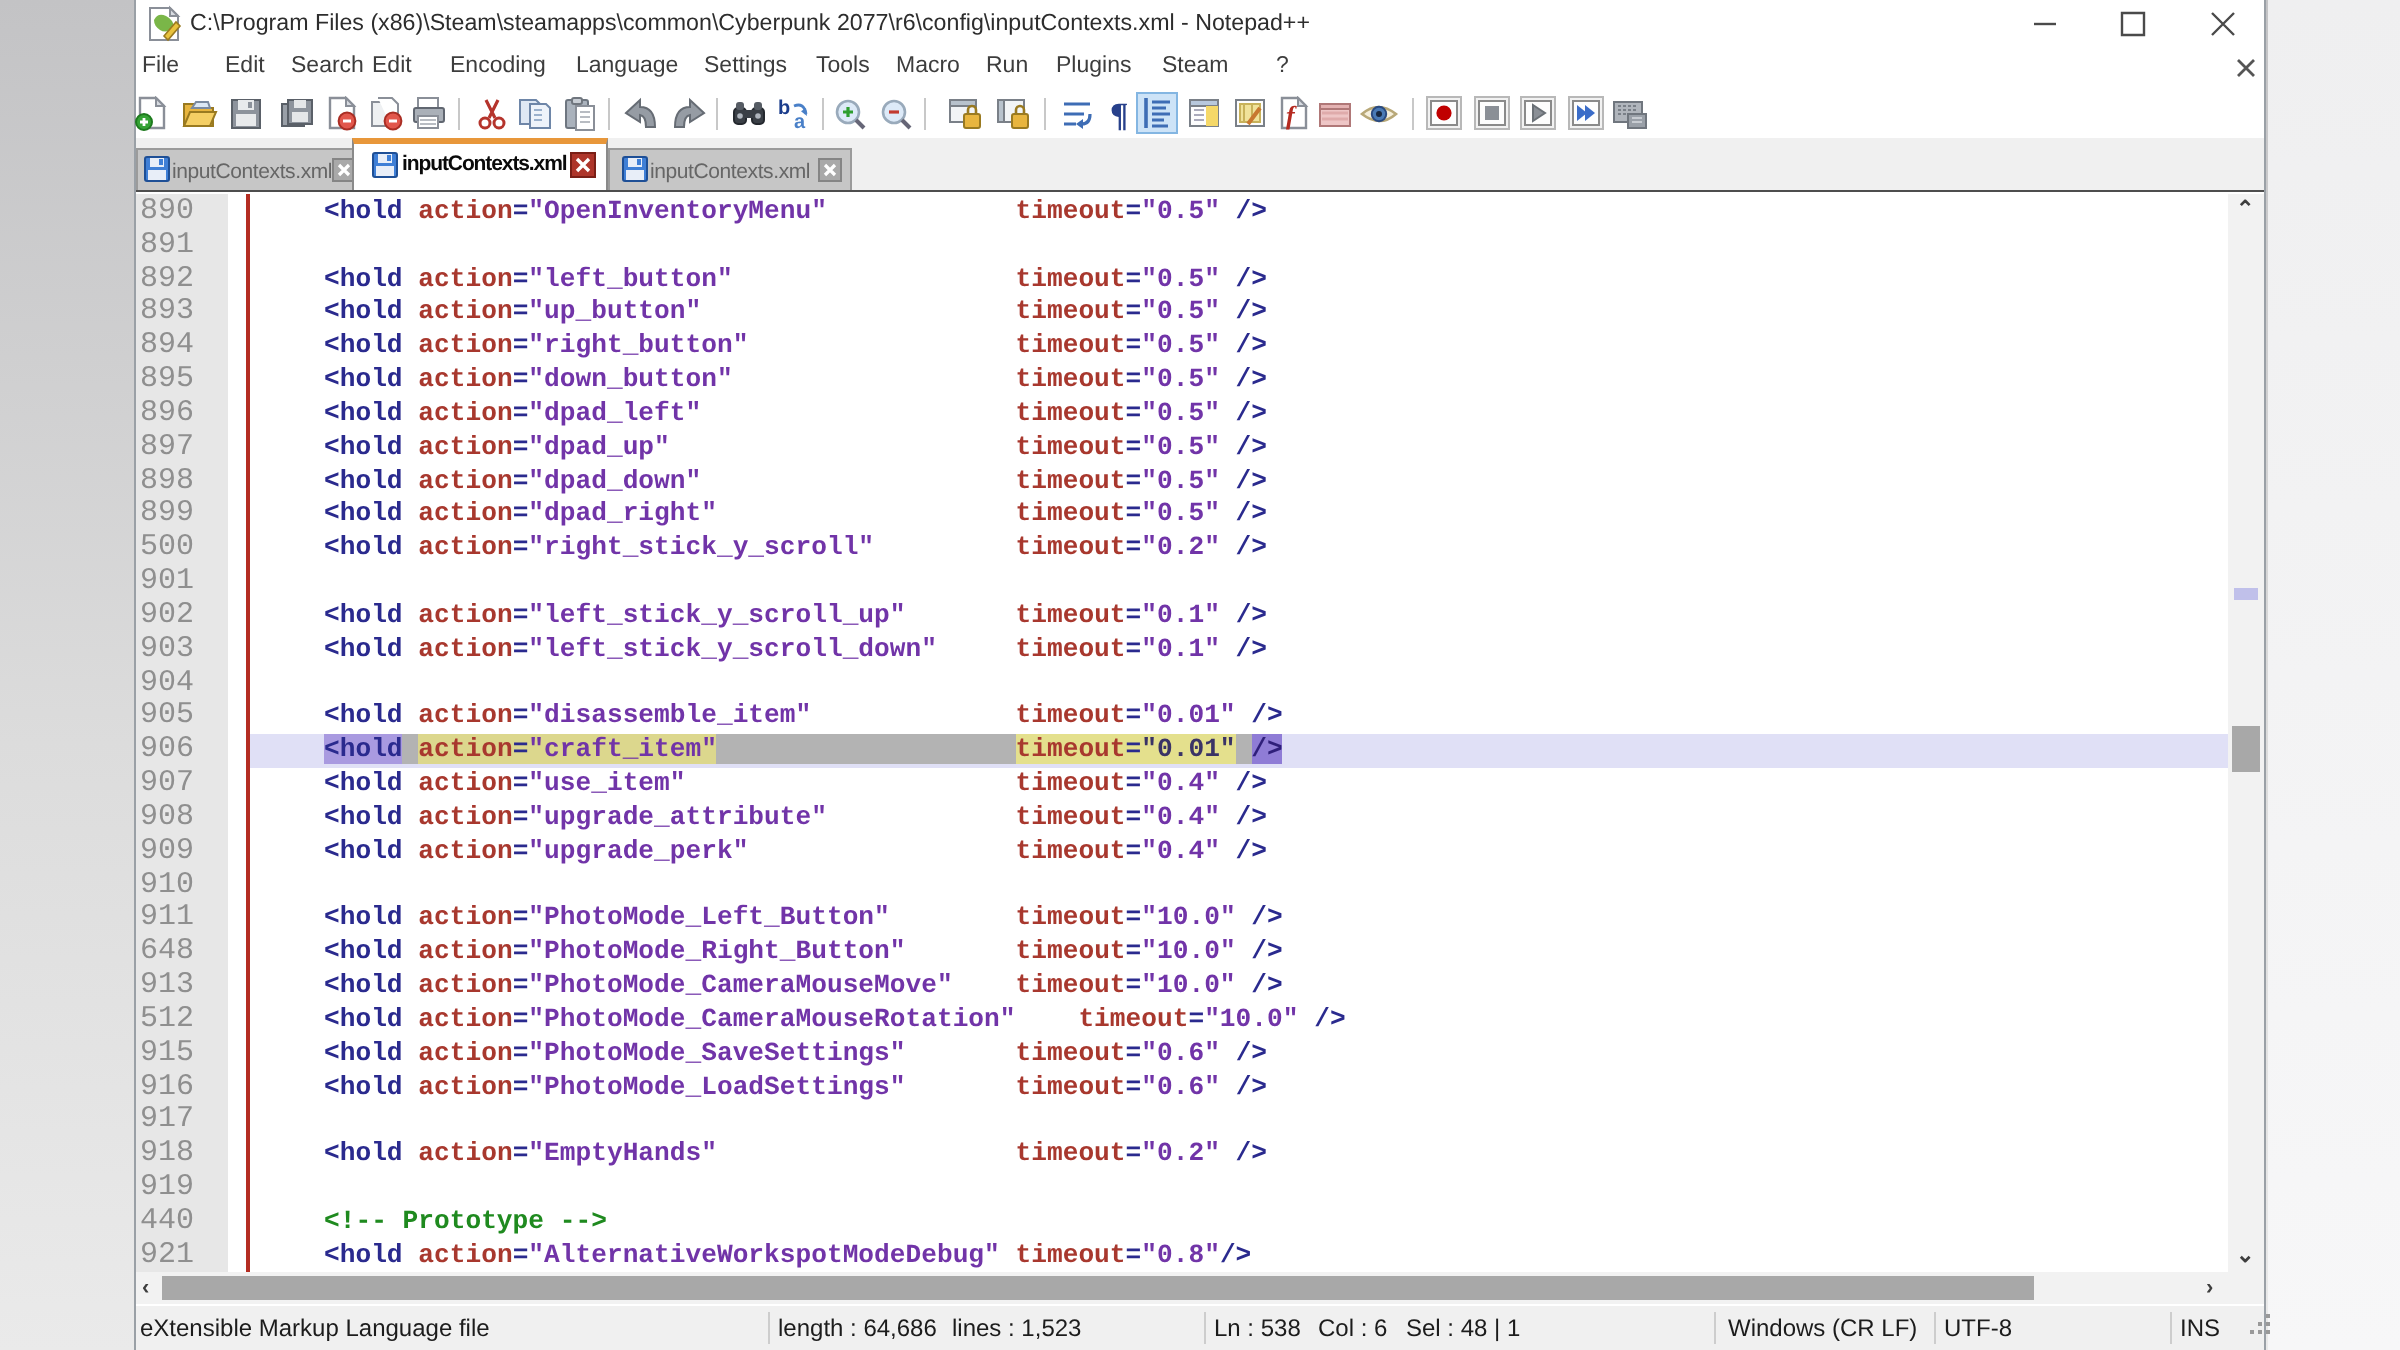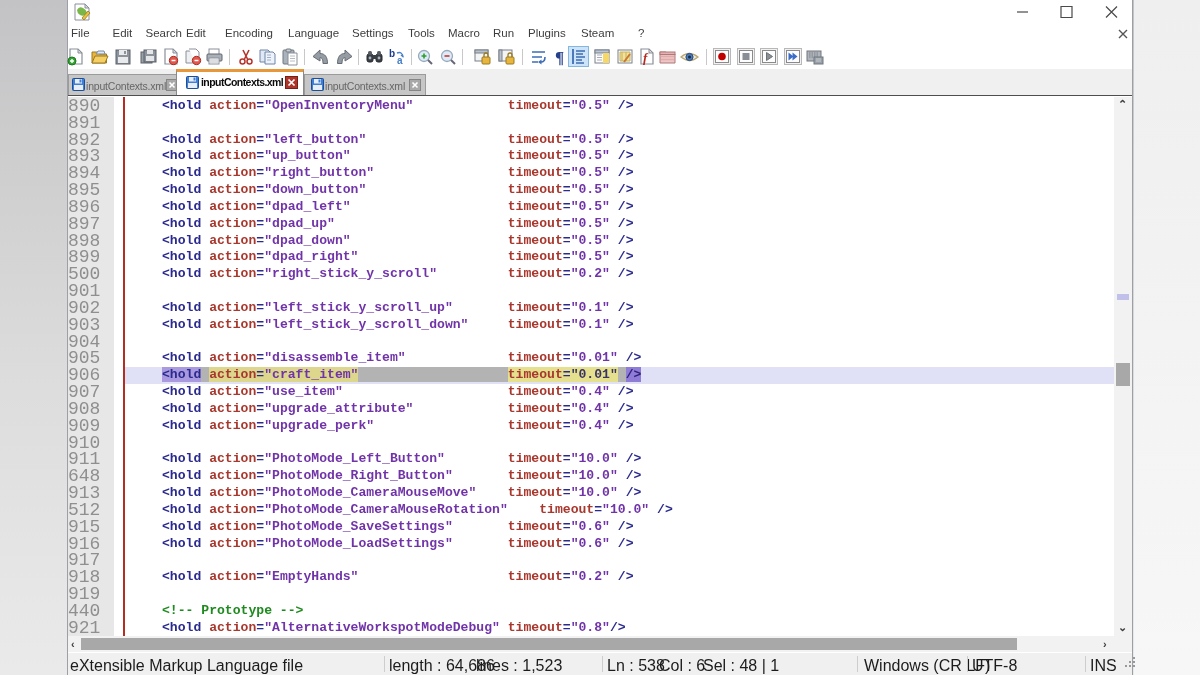--- a/index.html
+++ b/index.html
@@ -15,44 +15,45 @@
 #tools { position:absolute; left:0; top:45px; width:100%; height:24px; background:#fff; }
 .ticon { position:absolute; }
 .tsep { position:absolute; top:4px; width:1px; height:16px; background:#c8c8c8; }
 #tabs { position:absolute; left:0; top:69px; width:100%; height:26px; background:#f0f0f0; }
 .tab { position:absolute; font-size:11.5px; }
 .tab .lbl { position:absolute; top:5px; }
 #editor { position:absolute; left:0; top:95px; width:100%; height:557px;
   border-top:1px solid #4e4e4e; border-bottom:1px solid #4e4e4e; background:#fff; }
 #gutter { position:absolute; left:0; top:1px; width:46px; height:539px; background:#e7e7e7; }
 #gnums { position:absolute; left:0; top:2px; width:29px; text-align:right; color:#8f8f8f;
-  font-size:18px; line-height:16.84px; font-family:"Liberation Mono",monospace; }
+  font-size:15px; line-height:16.84px; font-family:"Liberation Mono",monospace; }
 #redbar { position:absolute; left:55px; top:1px; width:2px; height:539px; background:#b42d22; }
 #hlbar { position:absolute; left:57px; top:271.4px; width:989px; height:16.84px; background:#e0e0f6; }
 #code { position:absolute; left:94px; top:2px; font-size:13.1px; line-height:16.84px;
   font-family:"Liberation Mono",monospace; font-weight:bold; white-space:pre; }
 .row { height:16.84px; }
 .t { color:#2a2a8e; } .a { color:#a8382e; } .s { color:#7134a8; }
 #vscroll { position:absolute; left:1046px; top:1px; width:18px; height:539px; background:#f2f2f2; }
 #hscroll { position:absolute; left:0; top:540px; width:1046px; height:16px; background:#f2f2f2; }
 #corner { position:absolute; left:1046px; top:540px; width:18px; height:16px; background:#f2f2f2; }
 .arrow { position:absolute; color:#3e3e3e; font-size:11px; font-weight:bold; font-family:"Liberation Sans",sans-serif; }
 #status { position:absolute; left:0; top:653px; width:100%; height:22px; background:#f0f0f0;
-  font-size:16px; color:#1c1c1c; }
+  font-size:12px; color:#1c1c1c; }
 .ssep { position:absolute; top:3px; width:1px; height:16px; background:#cdcdcd; }
 </style></head><body>
 <div id="rightstrip"></div>
 <div id="win">
   <div id="title">
     <div style="position:absolute;left:5px;top:2px"><svg width="18" height="20" viewBox="0 0 18 20">
           <path d="M2 2 h10 l4 4 v12 h-14 z" fill="#fff" stroke="#8a8f98"></path>
           <path d="M12 2 l4 4 h-4 z" fill="#d8dce2" stroke="#8a8f98"></path>
           <path d="M4 8 q2 -4 6 -2 q4 2 4 6 q-4 3 -7 1 q-3 -2 -3 -5 z" fill="#7ab648"></path>
           <path d="M9 16 l6 -7 l2 2 l-6 7 z" fill="#e8c23e" stroke="#9a7a20" stroke-width="0.8"></path>
         </svg></div>
+    <div class="txt">C:\Program Files (x86)\Steam\steamapps\common\Cyberpunk 2077\r6\config\inputContexts.xml - Notepad++</div>
     <div style="position:absolute;left:941px;top:0"><svg width="120" height="24" viewBox="0 0 120 24">
           <path d="M8 12 h11" stroke="#4a4a4a" stroke-width="1.2"></path>
           <path d="M52 6.5 h11 v11 h-11 z" fill="none" stroke="#4a4a4a" stroke-width="1.2"></path>
           <path d="M97 6.5 l11 11 M108 6.5 l-11 11" stroke="#4a4a4a" stroke-width="1.2"></path>
         </svg></div>
   </div>
   <div id="menu">
       <span style="position:absolute;left:3px;top:3px">File</span>
 <span style="position:absolute;left:44.5px;top:3px">Edit</span>
 <span style="position:absolute;left:77.5px;top:3px">Search</span>

